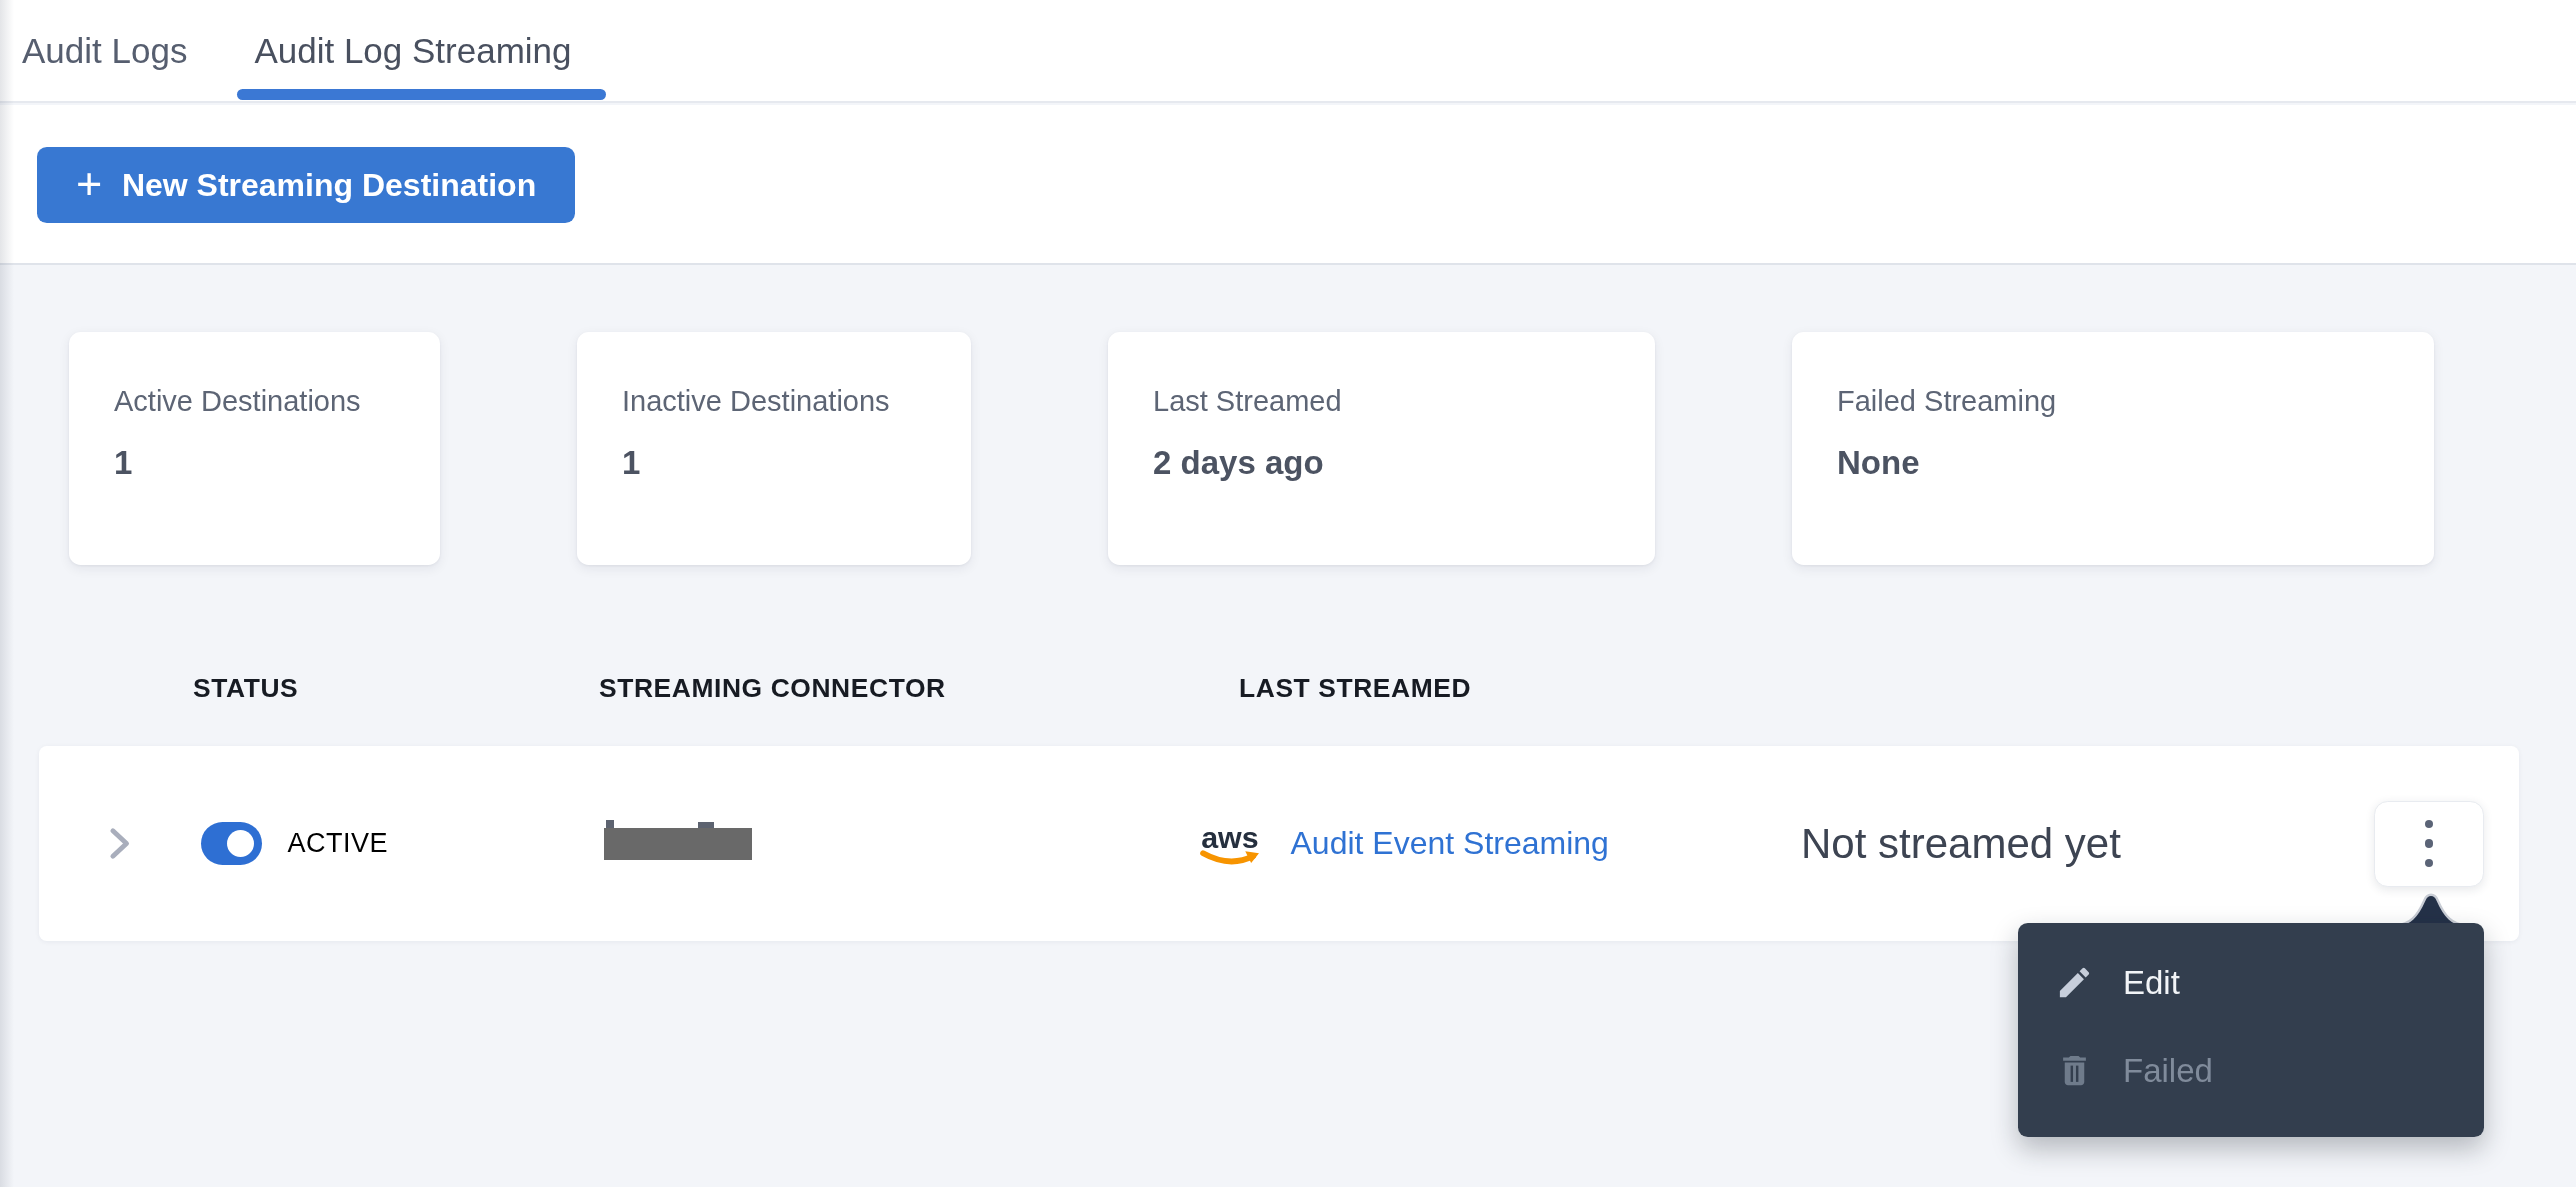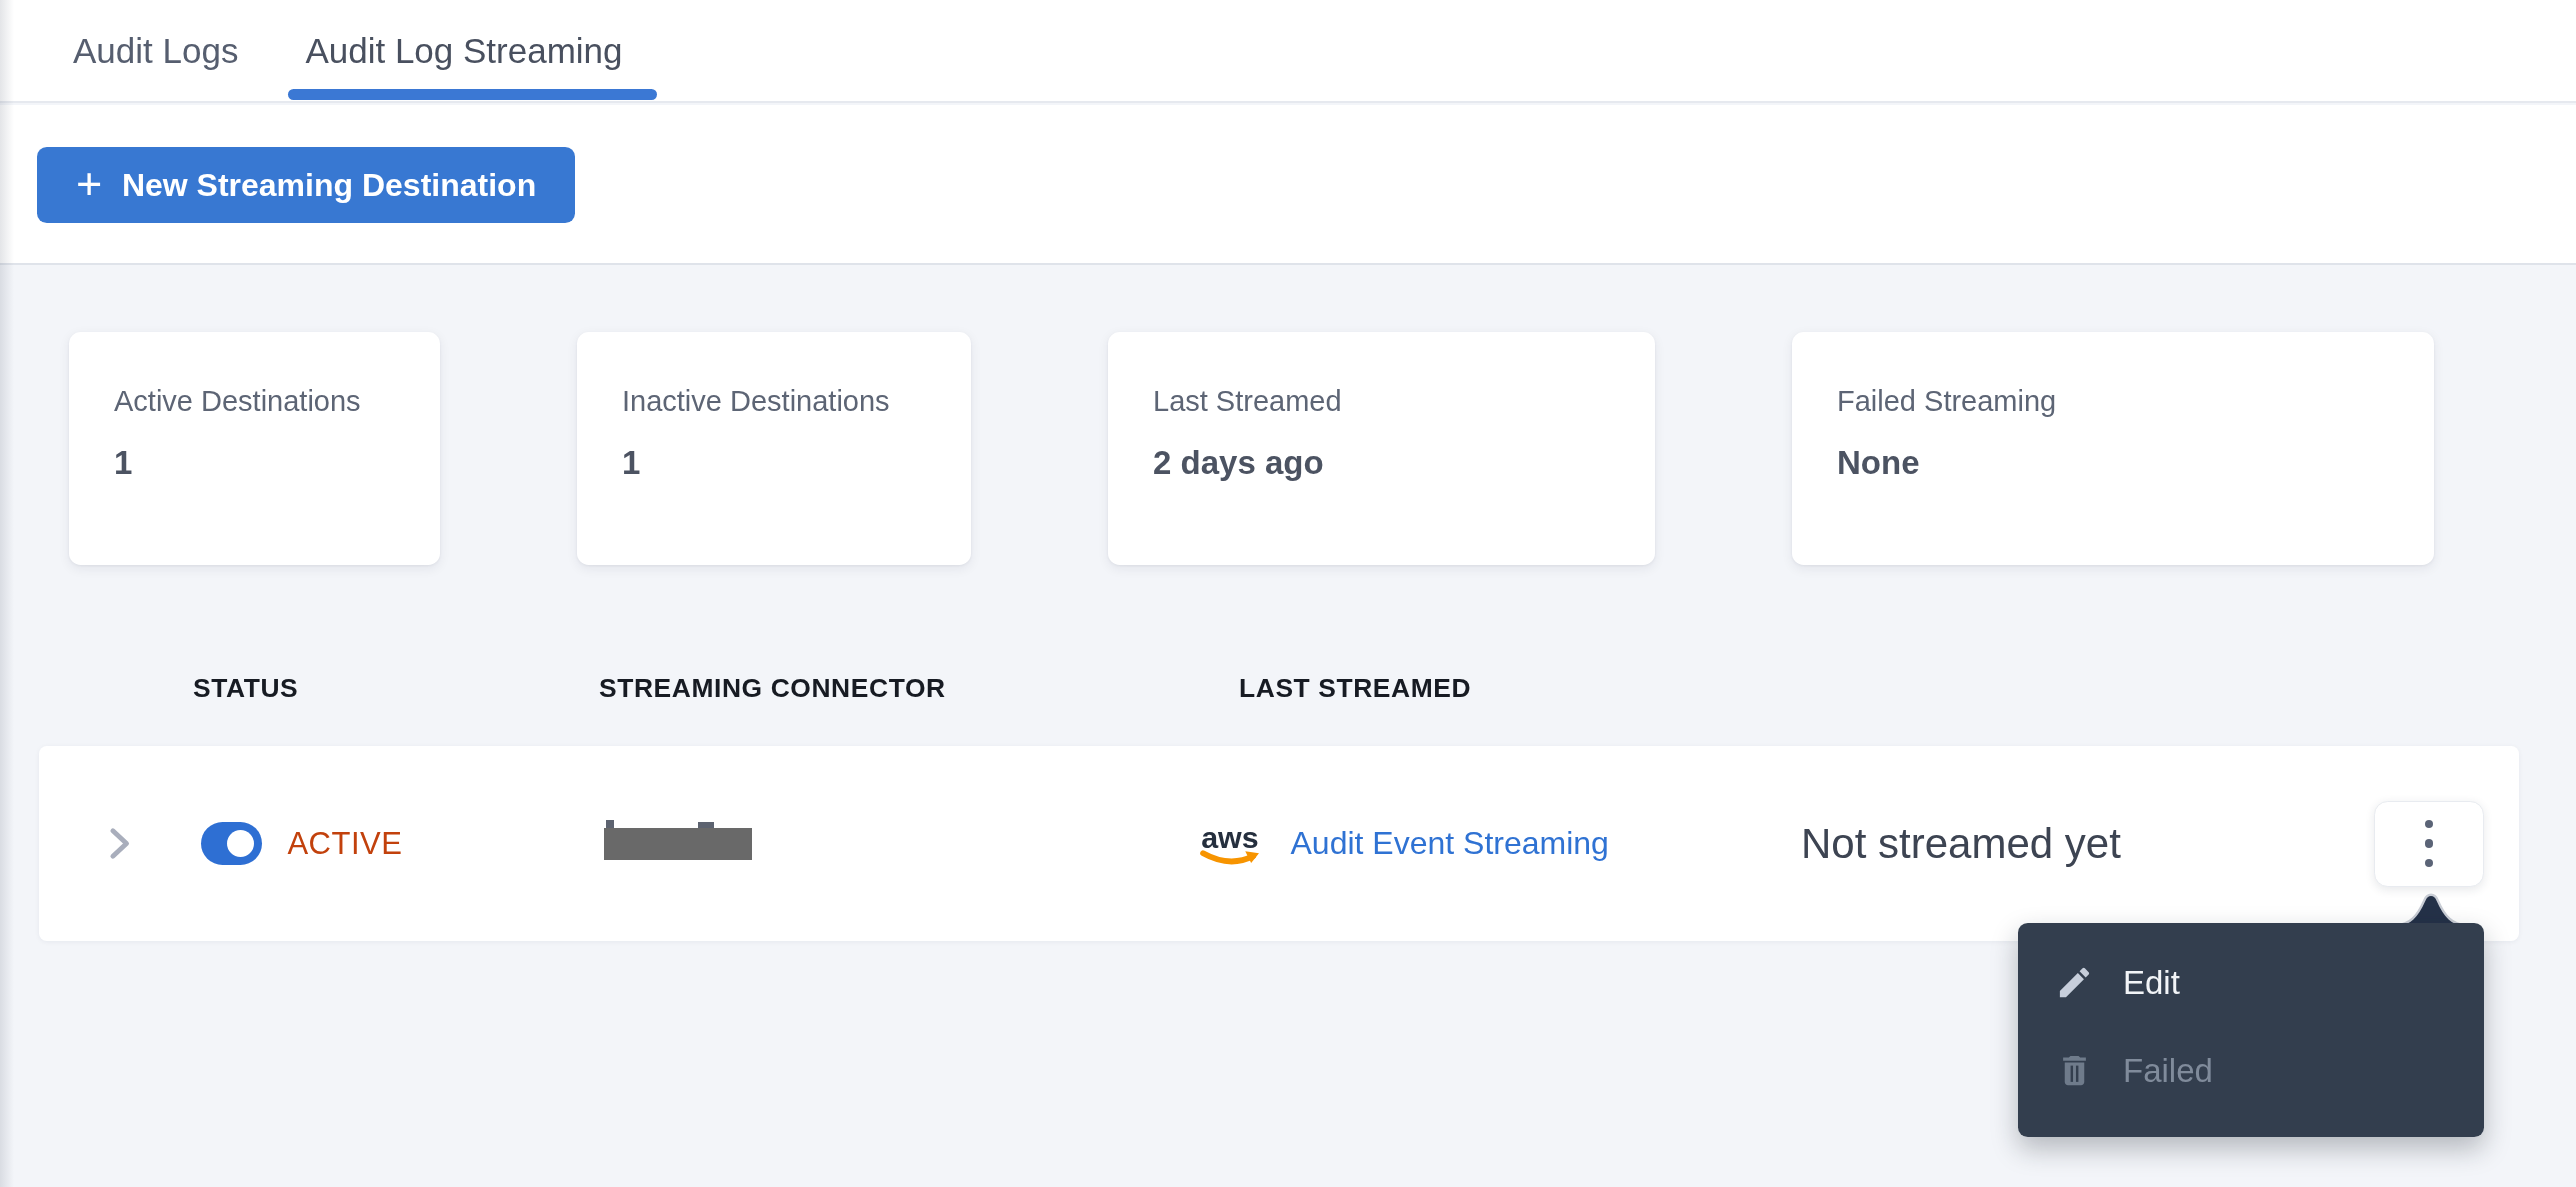--- a/index.html
+++ b/index.html
@@ -13,21 +13,21 @@
   .edge-shadow{
     position:absolute; left:0; top:0; width:13.7px; height:100%;
     background:linear-gradient(to right, rgba(60,70,90,0.14), rgba(60,70,90,0));
     z-index:5; pointer-events:none;
   }
 
   
   .tabbar{
     position:absolute; top:0; left:0; right:0; height:103px;
     background:#ffffff; border-bottom:2px solid #e6e9ef;
-    display:flex; align-items:center; padding-left:71px; gap:63px; z-index:1;
+    display:flex; align-items:center; padding-left:20px; gap:63px; z-index:1;
   }
   .tab{
     position:relative; height:100%; display:flex; align-items:center;
     font-size:35px; color:#565e6f; cursor:pointer; padding:0 2px;
   }
   .tab.active{ color:#49505f; }
   .tab-underline{
     position:absolute; left:-15.6px; right:-32px; bottom:1px; height:10.8px;
     background:#3b78d4; border-radius:5.9px;
   }
@@ -77,21 +77,21 @@
   .cell-chevron{ padding-left:68px; display:flex; align-items:center; cursor:pointer; }
   .cell-status{ padding-left:47px; display:flex; align-items:center; gap:25.4px; }
   .toggle{
     position:relative; width:61px; height:43px; border-radius:21.5px;
     background:#2e6fd3; cursor:pointer; flex:none;
   }
   .toggle-knob{
     position:absolute; top:7.8px; left:26.4px; width:27px; height:27px;
     border-radius:50%; background:#ffffff;
   }
-  .status-text{ font-size:31px; color:#c2410c; letter-spacing:0.5px; }
+  .status-text{ font-size:27px; color:#000000; letter-spacing:0.5px; }
   .cell-dest{ padding-left:44px; }
   .redacted{ position:relative; width:148px; height:32px; background:#696969; }
   .redacted::before{ content:""; position:absolute; top:-7.8px; left:2px;  width:7.8px;  height:7.8px; background:#5d6370; }
   .redacted::after { content:""; position:absolute; top:-5.9px; left:94px; width:15.6px; height:5.9px; background:#5d6370; }
   .cell-connector{ padding-left:39px; display:flex; align-items:center; gap:23.5px; }
   .connector-link{ font-size:32px; color:#2f72d3; text-decoration:none; cursor:pointer; }
   .cell-last{ padding-left:78px; font-size:42px; color:#3d4452; }
   .cell-actions{ justify-self:end; padding-right:35px; }
   .kebab-btn{
     width:110px; height:86px; background:#fff; border:1px solid #e8ebf0; border-radius:13.7px;

